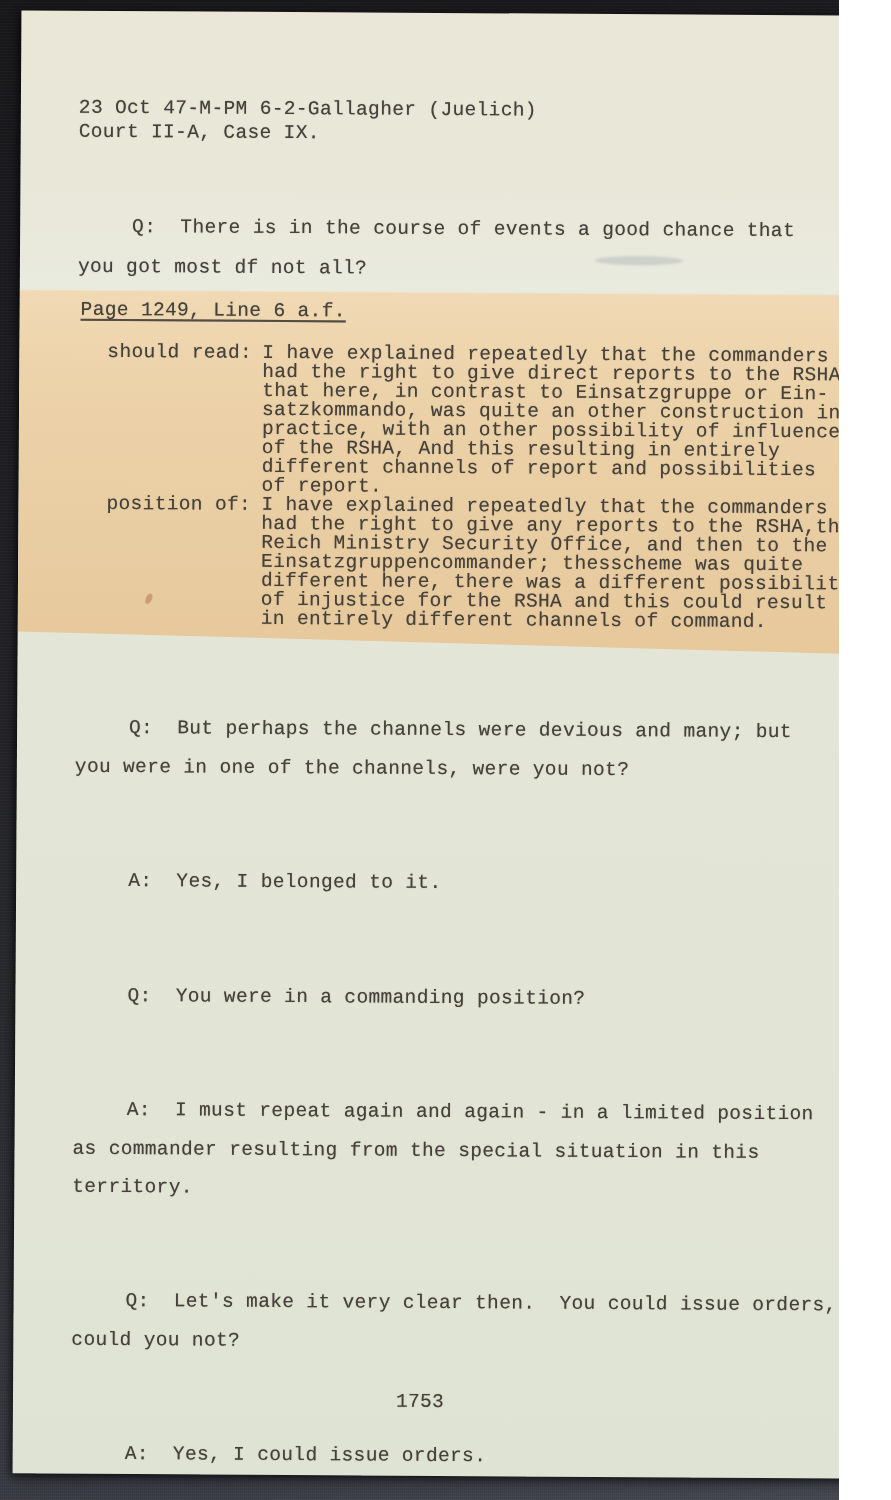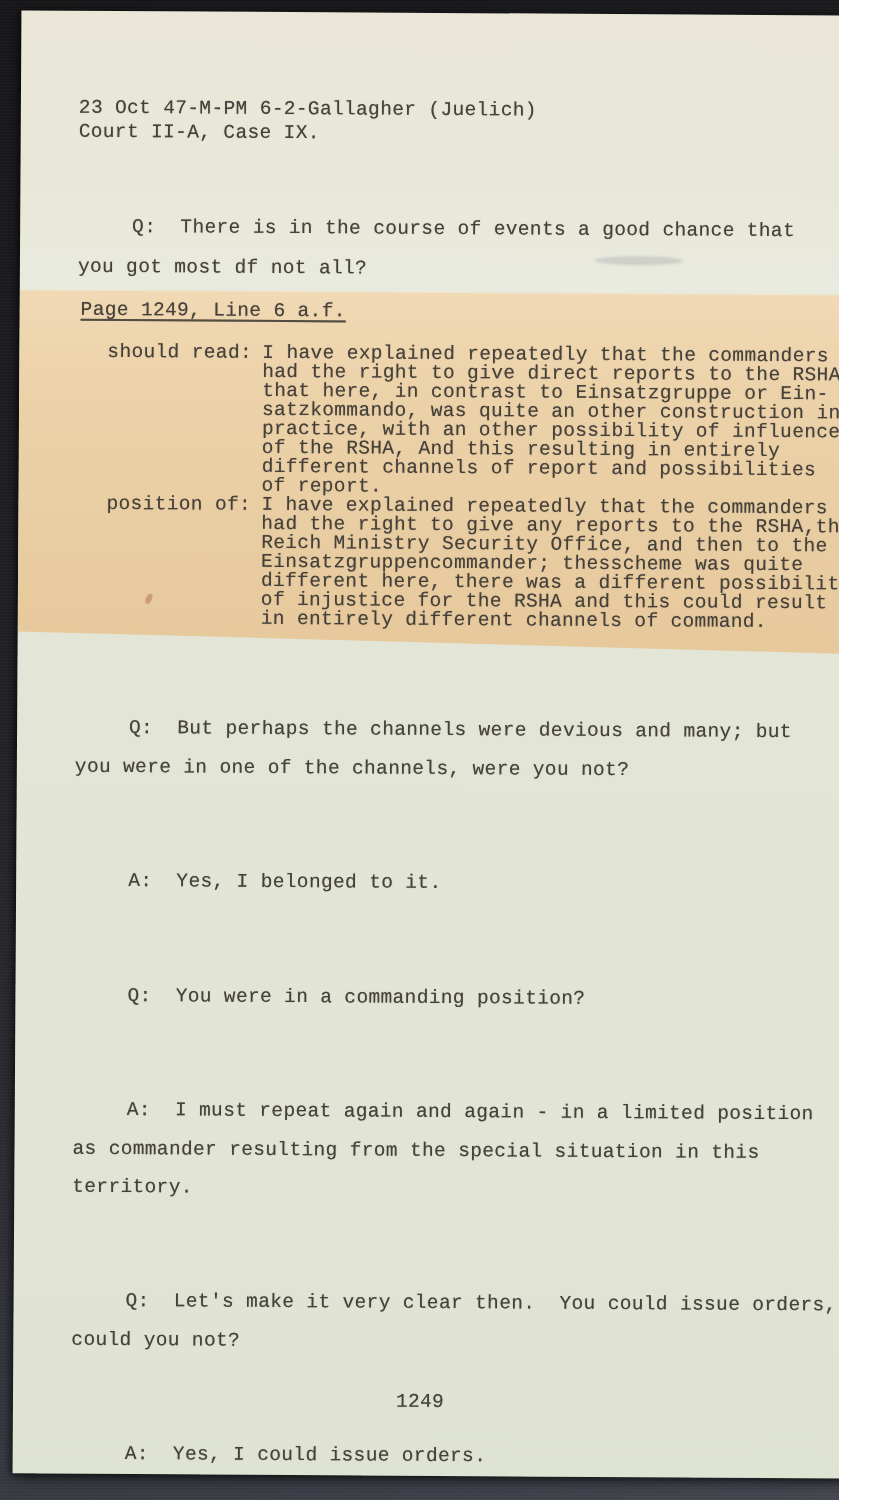--- a/index.html
+++ b/index.html
@@ -107,16 +107,16 @@
 as commander resulting from the special situation in this
 territory.</div>
       <div class="qa-par">Q:  Let's make it very clear then.  You could issue orders,
 could you not?</div>
       <div class="qa-par">A:  Yes, I could issue orders.</div>
       
       
       
     </div>
 
-    <div class="tw pagenum">1249</div>
+    <div class="tw pagenum">1753</div>
 
   </div>
 </div>
 
 </body></html>

